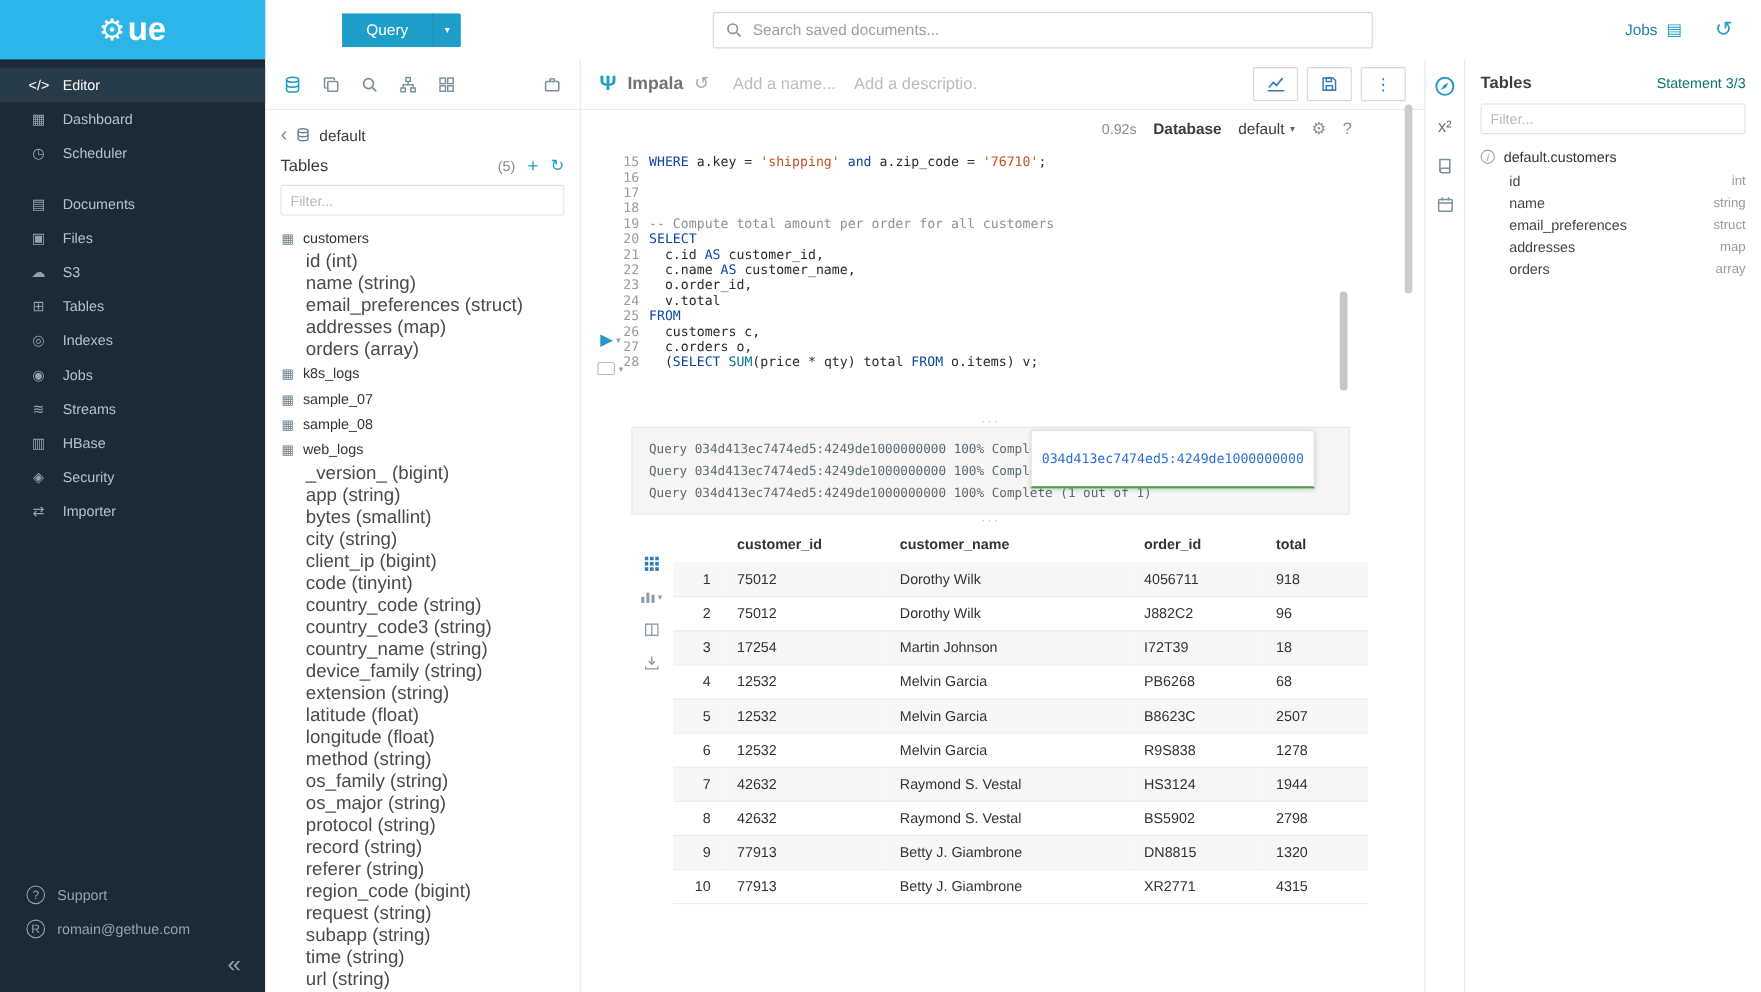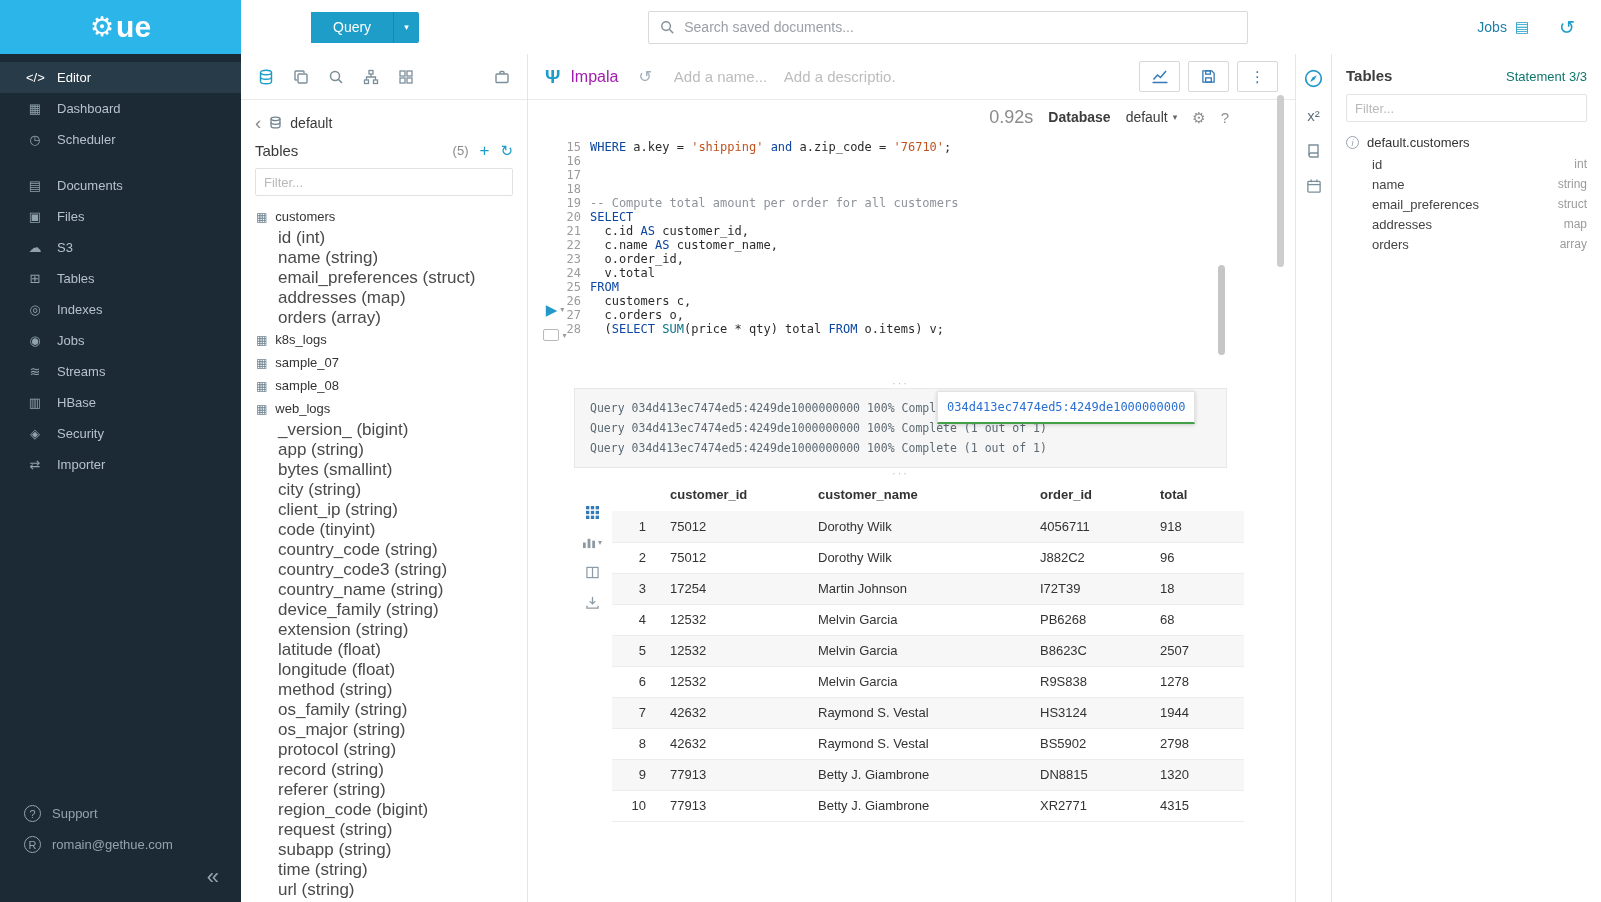--- a/index.html
+++ b/index.html
@@ -56,30 +56,30 @@
   .filter::placeholder{color:#b9b9b9;}
   .tree{flex:1;overflow:hidden;padding-top:5px;}
   .tree-table{height:23px;display:flex;align-items:center;gap:8px;padding-left:15px;font-size:13px;color:#333;cursor:pointer;}
   .tree-table-icon{color:#6d8290;font-size:12px;}
   .tree-col{height:20px;line-height:20px;padding-left:37px;font-size:17px;color:#4a4a4a;cursor:pointer;white-space:nowrap;}
 
   
   .editor-pane{flex:1;min-width:0;display:flex;flex-direction:column;position:relative;overflow:hidden;}
   .ed-head{height:46px;min-height:46px;display:flex;align-items:center;gap:10px;padding:0 17px;border-bottom:1px solid #eaeaea;}
   .impala-ic{color:#1d9dc7;font-size:19px;font-weight:bold;line-height:1;}
-  .ed-title{font-size:16px;color:#a21caf;margin-right:10px;}
+  .ed-title{font-size:16px;color:#737373;font-weight:bold;}
   .ed-history{color:#9fb0ba;font-size:16px;margin-right:12px;cursor:pointer;line-height:1;}
   .ed-name{border:none;outline:none;width:100px;font-size:15px;color:#1d4ed8;}
   .ed-desc{border:none;outline:none;width:112px;font-size:15px;color:#333;}
   .ed-name::placeholder,.ed-desc::placeholder{color:#bcbcbc;}
   .ed-actions{margin-left:auto;display:flex;gap:8px;}
   .act-btn{width:41px;height:31px;border:1px solid #d8d8d8;border-radius:2px;display:flex;align-items:center;justify-content:center;color:#337ab7;background:#fff;cursor:pointer;}
   .kebab{font-size:15px;}
   .ed-subrow{height:34px;min-height:34px;display:flex;align-items:center;justify-content:flex-end;gap:15px;padding-right:66px;}
-  .timer{color:#8a8a8a;font-size:18px;}
+  .timer{color:#8a8a8a;font-size:13px;}
   .db-label{color:#3c3c3c;font-size:14px;font-weight:bold;}
   .db-value{color:#3c3c3c;font-size:14px;display:flex;align-items:center;gap:5px;cursor:pointer;}
   .db-value .caret{font-size:9px;color:#666;}
   .gear-btn,.help-btn{color:#8f8f8f;font-size:15px;cursor:pointer;line-height:1;}
 
   .code-area{position:relative;padding:6px 0 42px;}
   .code-line{display:flex;font-family:"DejaVu Sans Mono","Liberation Mono",monospace;font-size:12px;line-height:14px;height:14px;}
   .ln{width:62px;min-width:62px;text-align:right;padding-right:9px;color:#9b9b9b;}
   .code-text{white-space:pre;color:#2b2b2b;}
   .tok-kw{color:#0d47a1;}
@@ -93,21 +93,21 @@
   .snippet-btn{display:flex;align-items:center;gap:3px;cursor:pointer;}
   .snippet-box{width:16px;height:12px;border:1.5px solid #b9b9b9;border-radius:2px;}
   .snippet-btn .caret{font-size:8px;color:#9b9b9b;}
   .inner-scroll{position:absolute;right:70px;top:211px;width:7px;height:90px;background:#c6c6c6;border-radius:4px;cursor:pointer;}
   .outer-scroll{position:absolute;right:11px;top:41px;width:7px;height:172px;background:#cdcdcd;border-radius:4px;cursor:pointer;}
 
   .log-wrap{margin:0 68px 0 46px;position:relative;}
   .drag-handle{height:10px;display:flex;align-items:center;justify-content:center;color:#bdbdbd;font-size:11px;letter-spacing:2px;line-height:1;cursor:row-resize;}
   .log-box{background:#f6f6f6;border:1px solid #e8e8e8;padding:9px 0;}
   .log-line{font-family:"DejaVu Sans Mono","Liberation Mono",monospace;font-size:11.5px;line-height:20px;color:#5d6a73;padding:0 15px;white-space:pre;}
-  .log-tooltip{position:absolute;left:363px;top:13px;background:#fff;border:1px solid #e3e3e3;border-bottom:2px solid #43a047;box-shadow:0 1px 4px rgba(0,0,0,.18);padding:8px 9px;font-family:"DejaVu Sans Mono","Liberation Mono",monospace;font-size:12px;color:#2b6fd0;cursor:pointer;}
+  .log-tooltip{position:absolute;left:363px;top:13px;background:#fff;border:1px solid #e3e3e3;border-bottom:2px solid #43a047;box-shadow:0 1px 4px rgba(0,0,0,.18);padding:18px 9px;font-family:"DejaVu Sans Mono","Liberation Mono",monospace;font-size:12px;color:#2b6fd0;cursor:pointer;}
 
   .tabs{display:flex;margin:8px 68px 0 46px;}
   .tab{padding:11px 28px 10px;font-size:13.5px;color:#7b7b7b;cursor:pointer;border-bottom:2px solid transparent;}
   .tab.active{color:#3c3c3c;border-bottom-color:#4e8cc9;}
 
   .results{display:flex;margin-left:46px;flex:1;min-height:0;}
   .res-icons{width:36px;min-width:36px;display:flex;flex-direction:column;align-items:center;gap:17px;padding-top:28px;}
   .res-ic{display:flex;align-items:center;gap:2px;cursor:pointer;}
   .res-ic .caret{font-size:8px;color:#9b9b9b;}
   .res-table{border-collapse:collapse;table-layout:fixed;align-self:flex-start;margin-left:2px;}
@@ -342,21 +342,21 @@
               <span class="tree-table-name">sample_08</span>
             </div>
             <div class="tree-table">
               <span class="tree-table-icon">▦</span>
               <span class="tree-table-name">web_logs</span>
             </div>
             <div class="tree-col">_version_ (bigint)</div>
             <div class="tree-col">app (string)</div>
             <div class="tree-col">bytes (smallint)</div>
             <div class="tree-col">city (string)</div>
-            <div class="tree-col">client_ip (string)</div>
+            <div class="tree-col">client_ip (bigint)</div>
             <div class="tree-col">code (tinyint)</div>
             <div class="tree-col">country_code (string)</div>
             <div class="tree-col">country_code3 (string)</div>
             <div class="tree-col">country_name (string)</div>
             <div class="tree-col">device_family (string)</div>
             <div class="tree-col">extension (string)</div>
             <div class="tree-col">latitude (float)</div>
             <div class="tree-col">longitude (float)</div>
             <div class="tree-col">method (string)</div>
             <div class="tree-col">os_family (string)</div>

